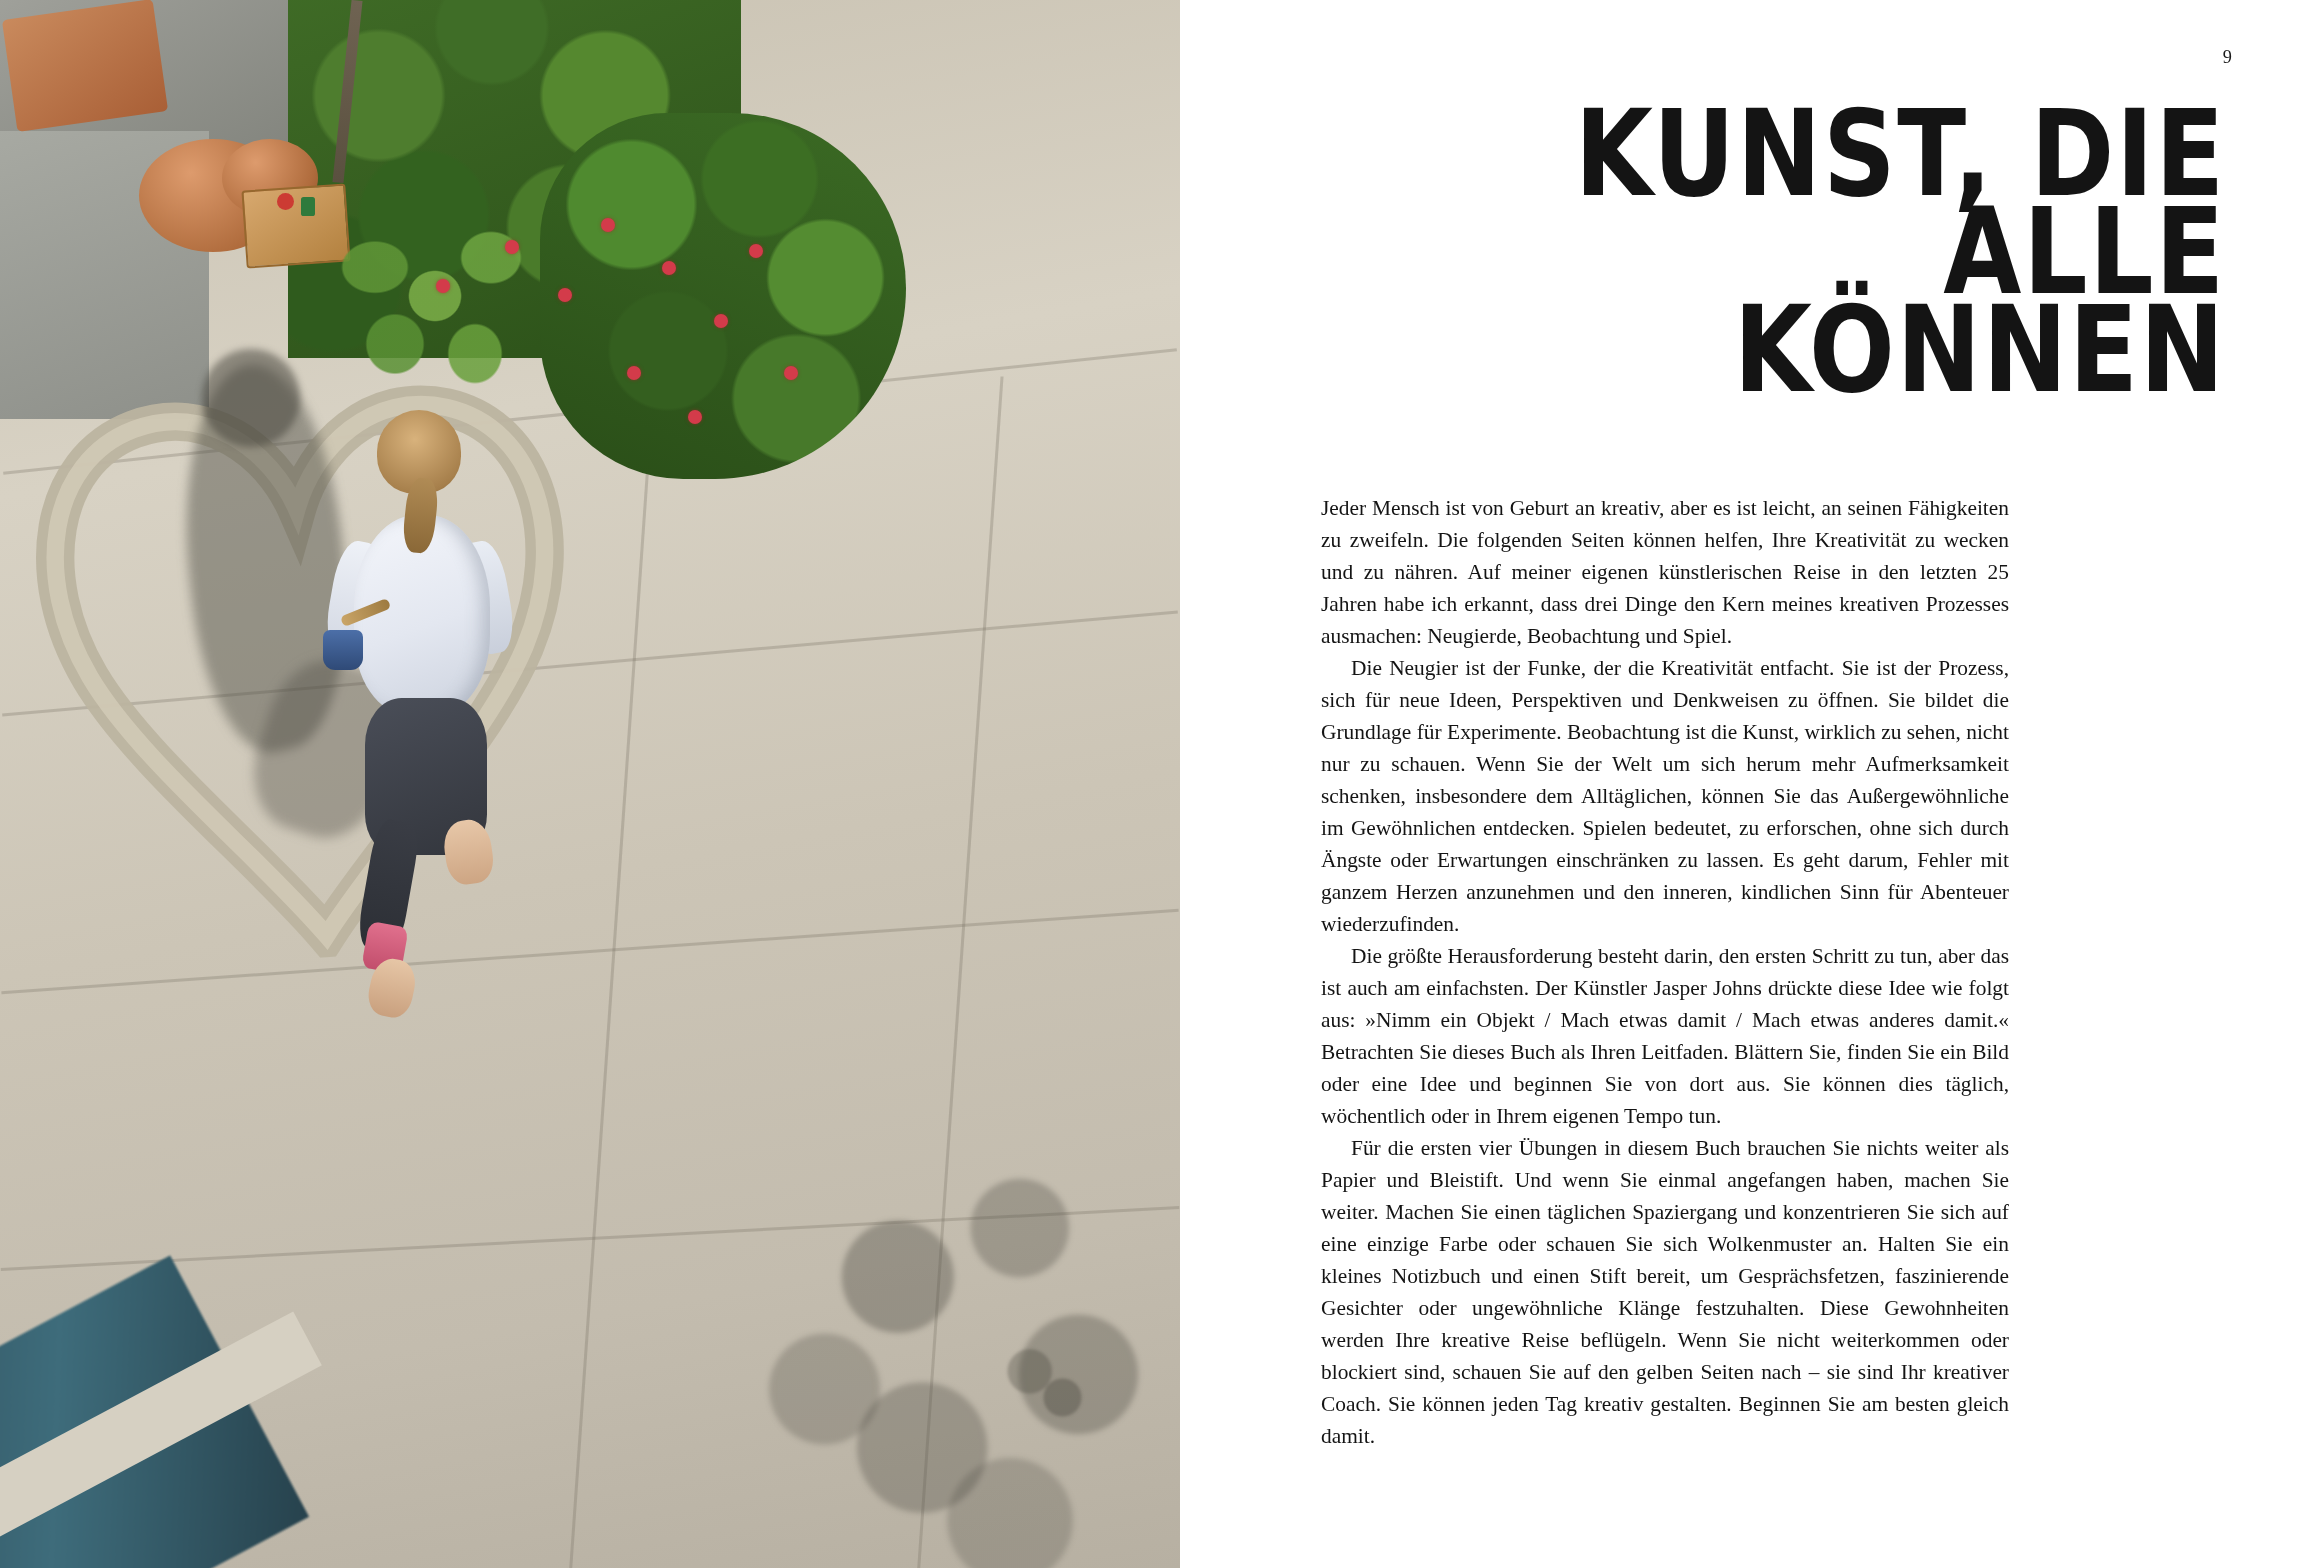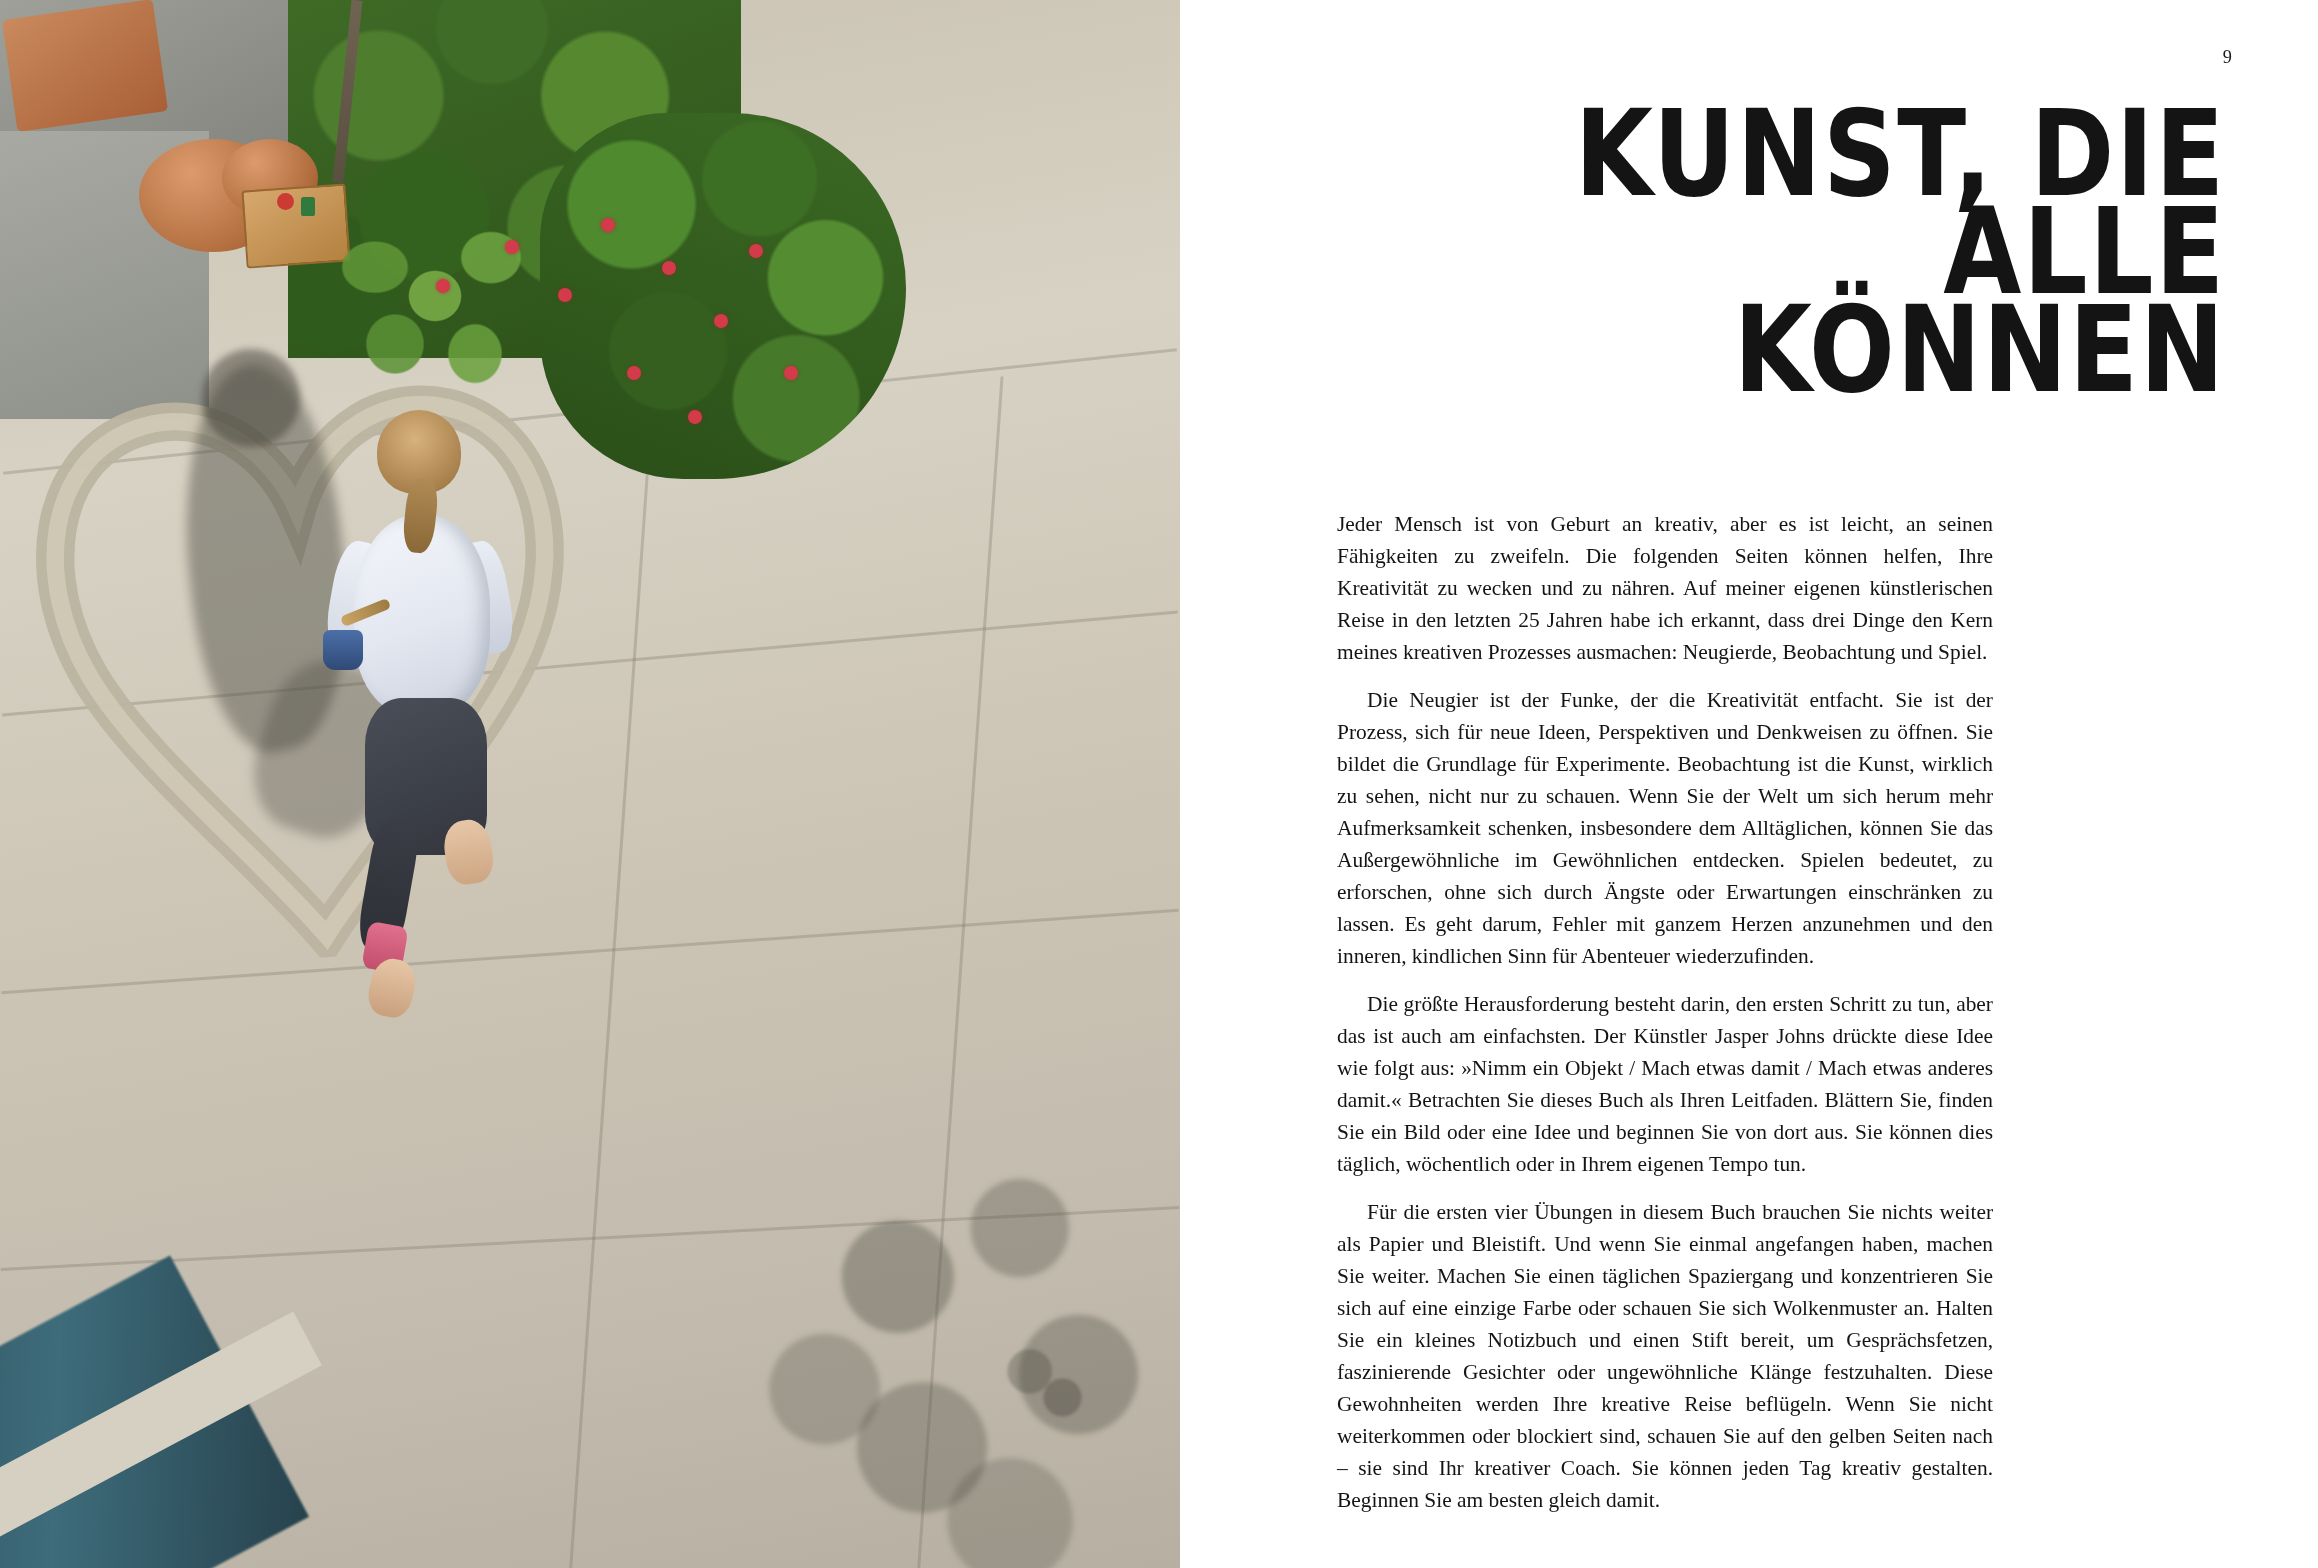--- a/index.html
+++ b/index.html
@@ -374,21 +374,21 @@
     left: 141px;
     top: 492px;
     width: 688px;
     font-family: "Liberation Serif", serif;
     font-size: 21.4px;
     line-height: 32px;
     color: #141414;
     text-align: justify;
     hyphens: manual;
   }
-  .copy p { margin: 16px; }
+  .copy p { margin: 0; }
   .copy p + p { text-indent: 30px; }
 </style>
 </head>
 <body>
 
 <div class="spread">
 
   <div class="photo-page">
     <div class="ground"></div>
 

